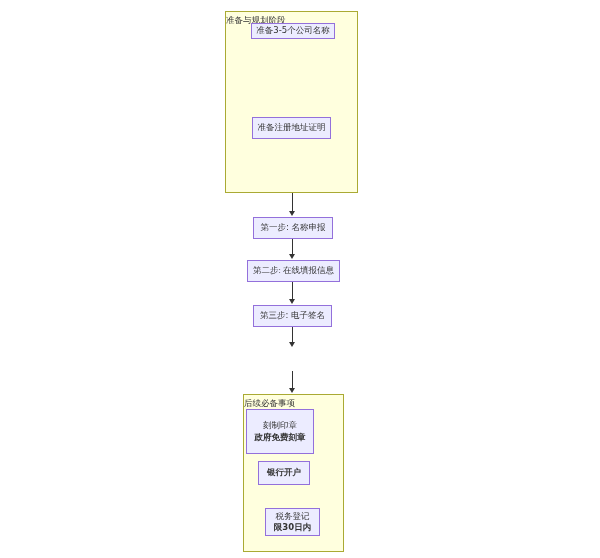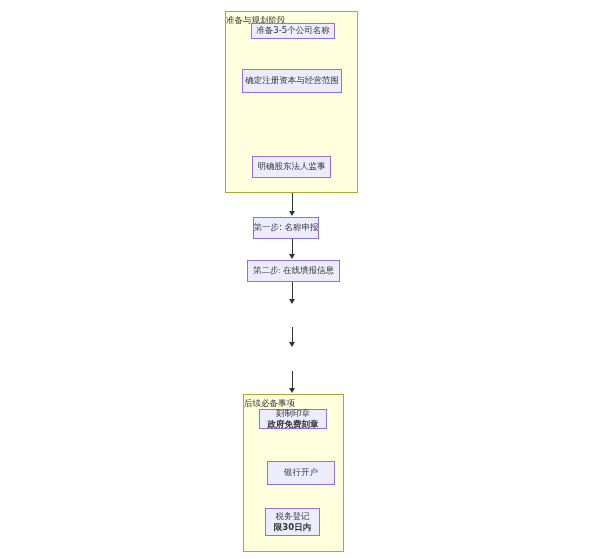--- a/index.html
+++ b/index.html
@@ -75,74 +75,74 @@
 <div class="canvas">
 
   <div class="cluster" style="left:225px; top:11px; width:133px; height:182px;">
     <div class="cluster-title">准备与规划阶段</div>
   </div>
 
   <div class="node" style="left:251px; top:23px; width:84px; height:16px;">
     <span>准备3-5个公司名称</span>
   </div>
 
-  <div class="node" style="left:242px; top:69px; width:100px; height:24px;">
-    <span>确定注册资本与经营范围</span>
+
+  <div class="node" style="left:252px; top:117px; width:79px; height:22px;">
+    <span>准备注册地址证明</span>
   </div>
 
-
-  <div class="node" style="left:252px; top:156px; width:79px; height:22px;">
-    <span>明确股东法人监事</span>
-  </div>
 
   <div class="arrow" style="left:289px; top:193px; height:23px;">
     <div class="shaft"></div>
     <div class="head"></div>
   </div>
 
-  <div class="node" style="left:253px; top:217px; width:66px; height:22px;">
+  <div class="node" style="left:253px; top:217px; width:80px; height:22px;">
     <span>第一步: 名称申报</span>
   </div>
 
   <div class="arrow" style="left:289px; top:239px; height:20px;">
     <div class="shaft"></div>
     <div class="head"></div>
   </div>
 
   <div class="node" style="left:247px; top:260px; width:93px; height:22px;font-family:Liberation Serif, serif;">
     <span>第二步: 在线填报信息</span>
   </div>
 
   <div class="arrow" style="left:289px; top:282px; height:22px;">
     <div class="shaft"></div>
     <div class="head"></div>
   </div>
 
+  <div class="node" style="left:253px; top:305px; width:79px; height:22px;">
+    <span>第三步: 电子签名</span>
+  </div>
 
   <div class="arrow" style="left:289px; top:327px; height:20px;">
     <div class="shaft"></div>
     <div class="head"></div>
   </div>
 
 
   <div class="arrow" style="left:289px; top:371px; height:22px;">
     <div class="shaft"></div>
     <div class="head"></div>
   </div>
 
   <div class="cluster" style="left:243px; top:394px; width:101px; height:158px;">
     <div class="cluster-title">后续必备事项</div>
   </div>
 
-  <div class="node" style="left:259px; top:409px; width:68px; height:20px;">
+  <div class="node" style="left:246px; top:409px; width:68px; height:45px;">
     <span>刻制印章</span>
     <span class="bold">政府免费刻章</span>
   </div>
 
-  <div class="node" style="left:267px; top:461px; width:68px; height:24px;">
+  <div class="node" style="left:258px; top:461px; width:52px; height:24px;font-weight:bold;">
     <span>银行开户</span>
   </div>
 
   <div class="node" style="left:265px; top:508px; width:55px; height:28px;">
     <span>税务登记</span>
     <span class="bold">限30日内</span>
   </div>
 
 </div>
 

